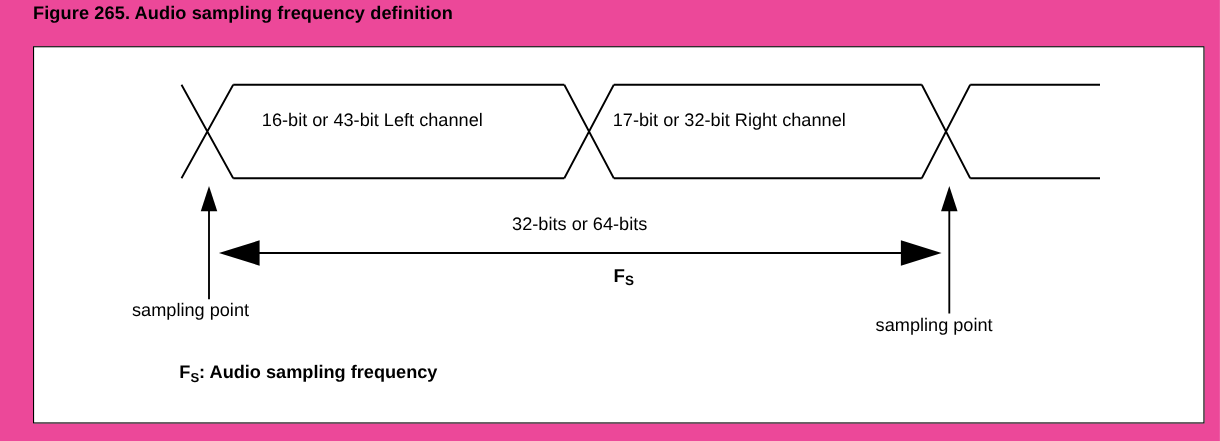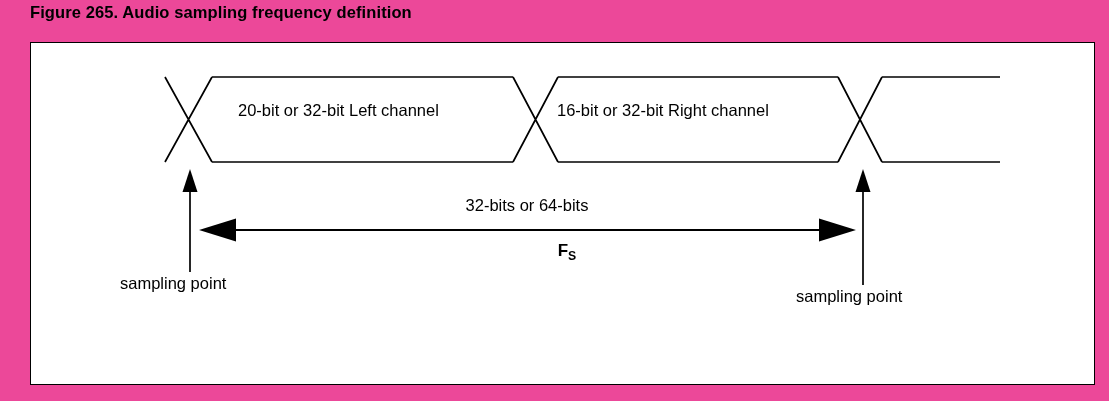--- a/index.html
+++ b/index.html
@@ -145,26 +145,27 @@
       <polygon points="863,169 855.5,192 870.5,192" fill="#000000"></polygon>
     </g>
 
     <g>
       <line x1="232" y1="230" x2="823" y2="230" stroke="#000000" stroke-width="1.8"></line>
       <polygon points="199,230 236,218.5 236,241.5" fill="#000000"></polygon>
       <polygon points="856,230 819,218.5 819,241.5" fill="#000000"></polygon>
     </g>
   </svg>
 
-  <div class="lbl lbl-channel lbl-left-channel">20-bit or 32-bit Left channel</div>
+  <div class="lbl lbl-channel lbl-left-channel">16-bit or 43-bit Left channel</div>
 
-  <div class="lbl lbl-channel lbl-right-channel">16-bit or 32-bit Right channel</div>
+  <div class="lbl lbl-channel lbl-right-channel">17-bit or 32-bit Right channel</div>
 
   <div class="lbl lbl-bits">32-bits or 64-bits</div>
 
   <div class="lbl lbl-fs-arrow"><span>F</span><span class="sub">S</span></div>
 
   <div class="lbl lbl-sampling-left">sampling point</div>
 
   <div class="lbl lbl-sampling-right">sampling point</div>
 
+  <div class="lbl lbl-legend"><span>F</span><span class="sub">S</span><span>: Audio sampling frequency</span></div>
 
 </div>
 
 </body></html>

